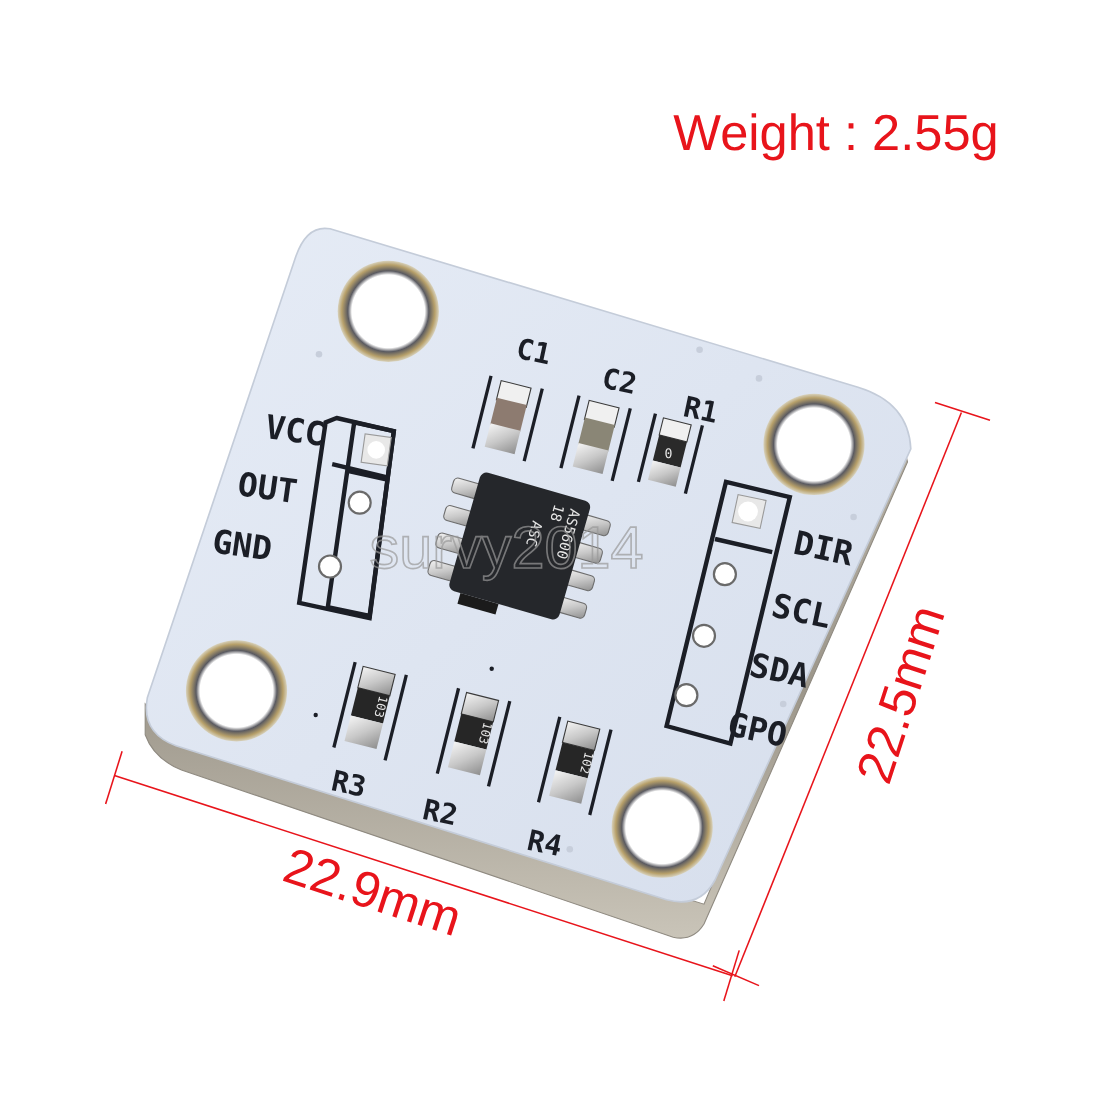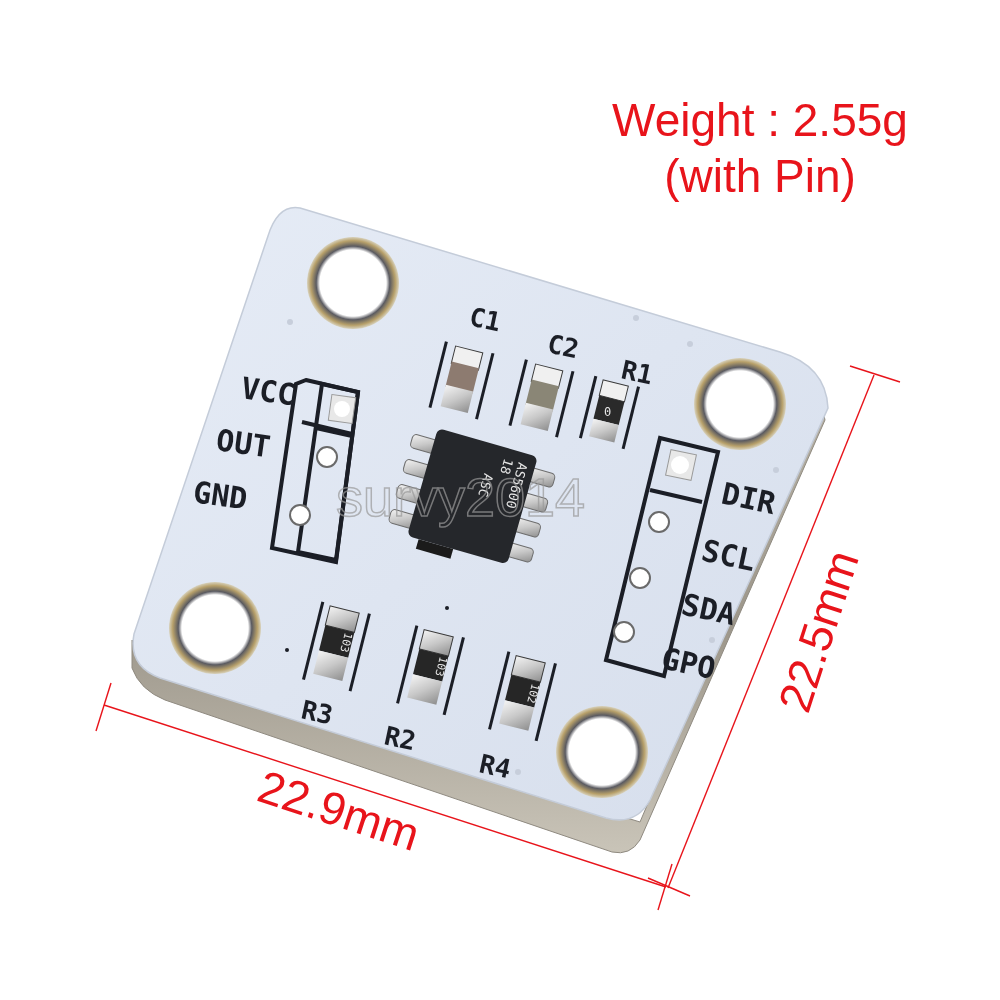--- a/index.html
+++ b/index.html
@@ -11,21 +11,20 @@
   svg text.smd { font-family: "DejaVu Sans Mono", monospace; fill: #e6e6e6; }
   svg text.wm { font-family: "Liberation Sans", sans-serif; fill: none; stroke: #9a9a9a; stroke-width: 1.5; opacity: 0.7; }
 </style>
 </head>
 <body>
 
 <div class="stage">
 
   <div class="weight-label">
     <div>Weight : 2.55g</div>
-    <div>(with Pin)</div>
   </div>
 
   <svg width="1000" height="1000" viewBox="0 0 1000 1000" style="position:absolute;left:0;top:0;">
     <defs>
       <linearGradient id="edgeGrad" x1="0" y1="0" x2="0" y2="1">
         <stop offset="0" stop-color="#b9b4a8"></stop>
         <stop offset="0.5" stop-color="#9c968a"></stop>
         <stop offset="1" stop-color="#c9c4b8"></stop>
       </linearGradient>
       <linearGradient id="boardGrad" x1="0" y1="0" x2="1" y2="1">

